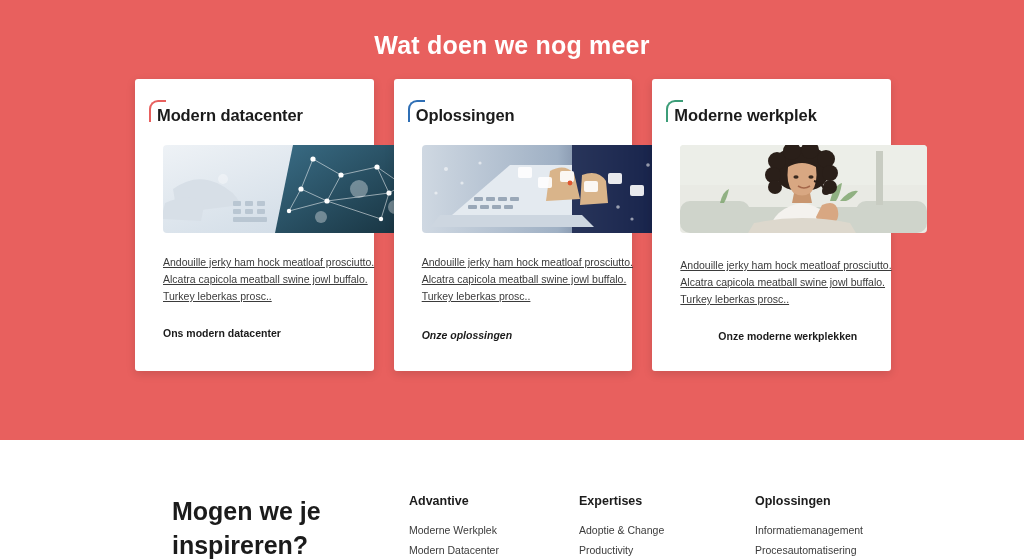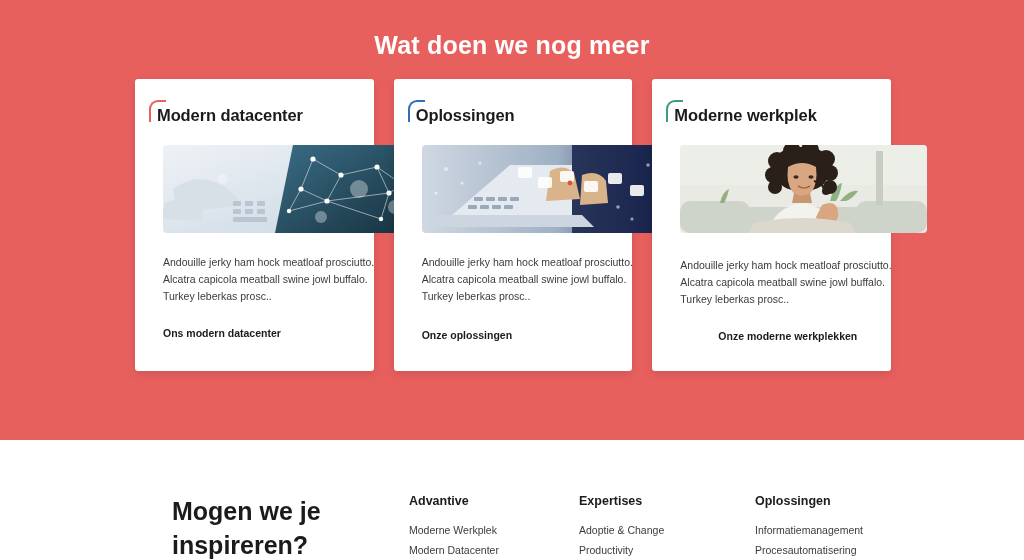--- a/index.html
+++ b/index.html
@@ -68,29 +68,30 @@
 
   
   .card-body {
     position: absolute; left: 28px; top: 175px;
     width: 200px;
   }
   .card-body p {
     font-size: 10.5px; line-height: 17px;
     color: #3b3b3b;
     white-space: nowrap;
+    text-decoration: underline;
   }
   .card-link {
     position: absolute; left: 28px; top: 248px;
     font-size: 10.5px; font-weight: bold;
     color: #1b1b1b; text-decoration: none;
     white-space: nowrap;
     text-align: right;
   }
-  .card:nth-child(2) .card-link { top: 250px; }
+  .card:nth-child(2) .card-link { top: 250px; font-style: italic; }
   .card:nth-child(3) .card-link { top: 251px; margin-left: 38px; }
   .card:nth-child(3) .card-body { top: 178px; }
 
   
   .footer {
     position: absolute; left: 0; top: 440px;
     width: 1024px; height: 120px;
     background: #ffffff;
   }
   .footer-inner { position: relative; width: 1024px; height: 120px; padding-left: 23px; }

